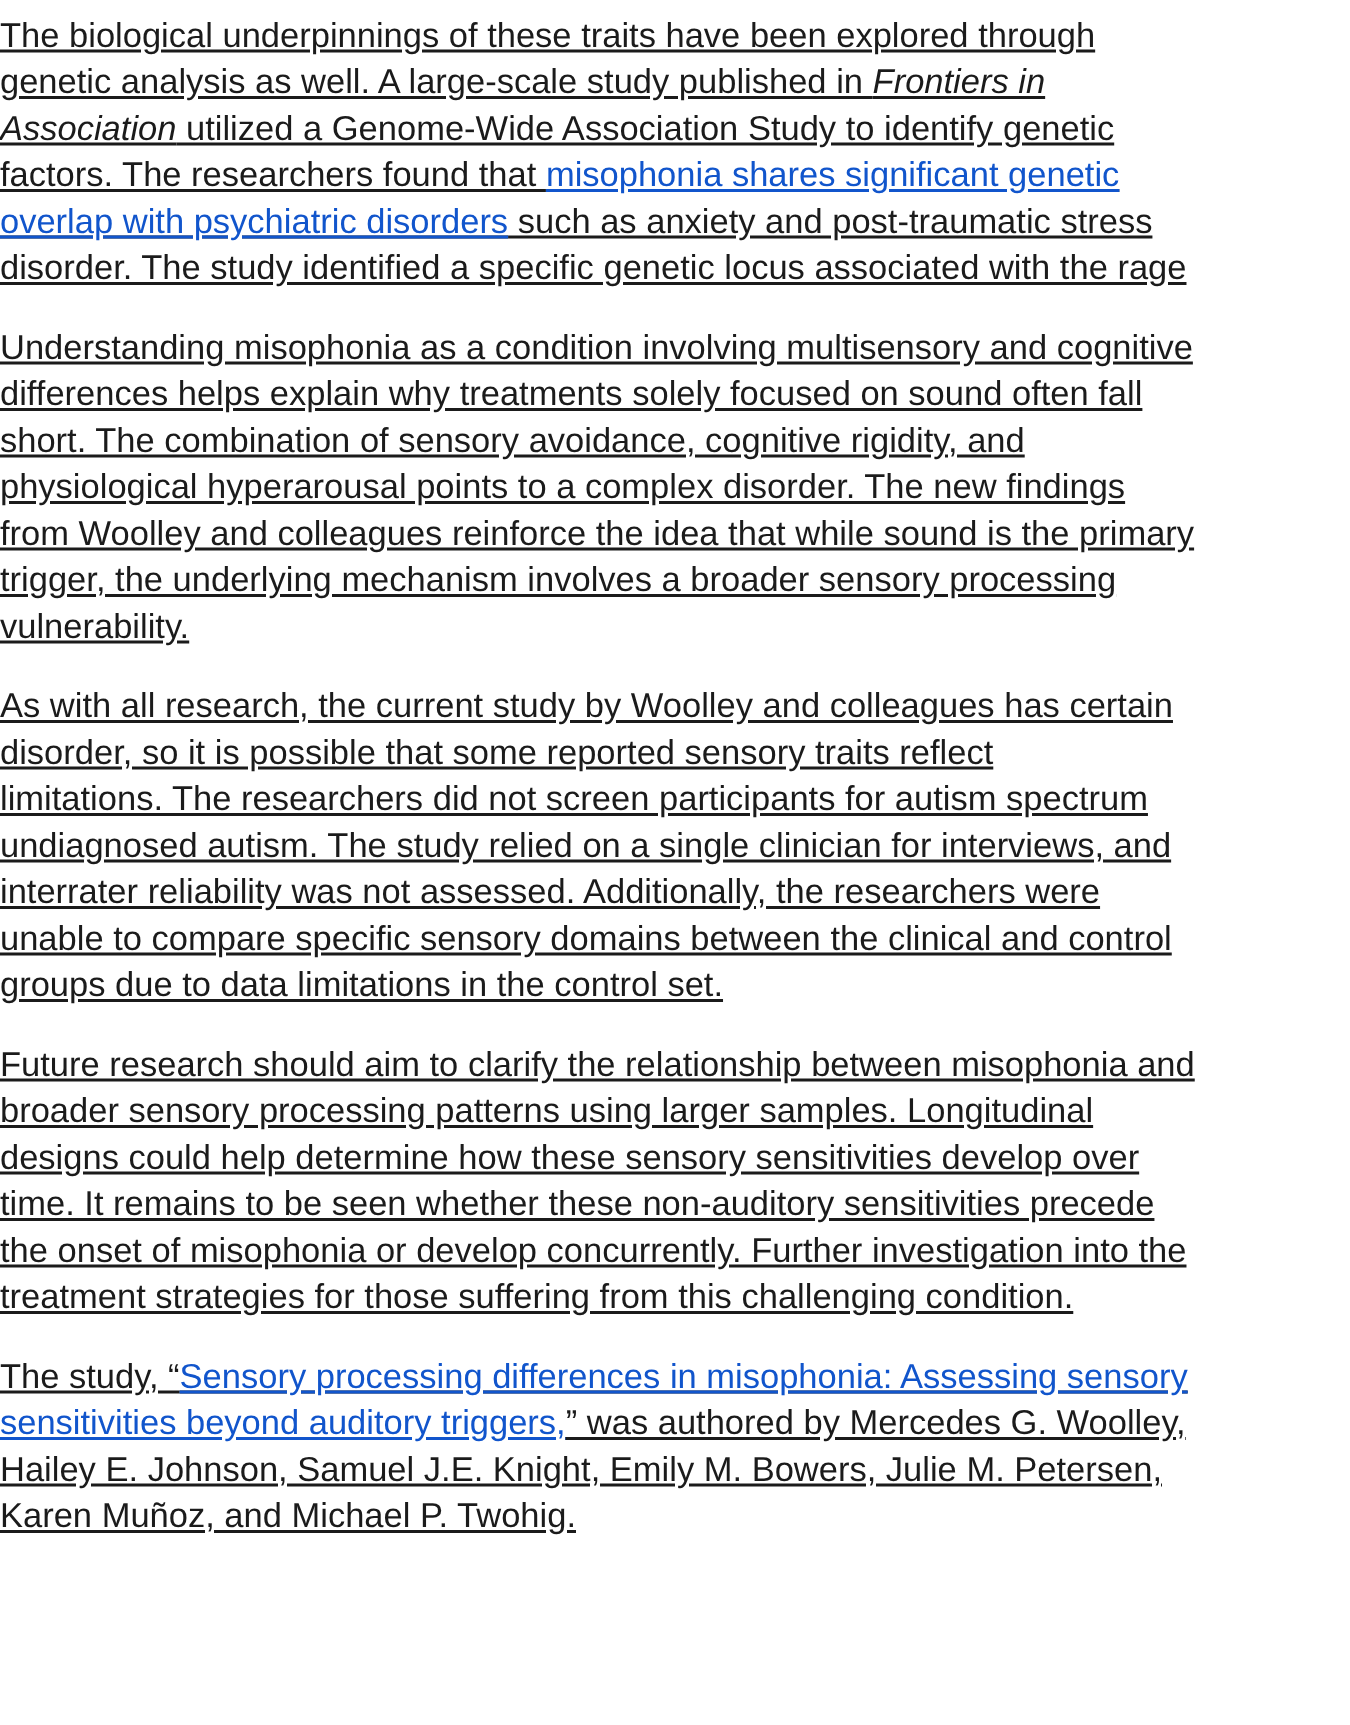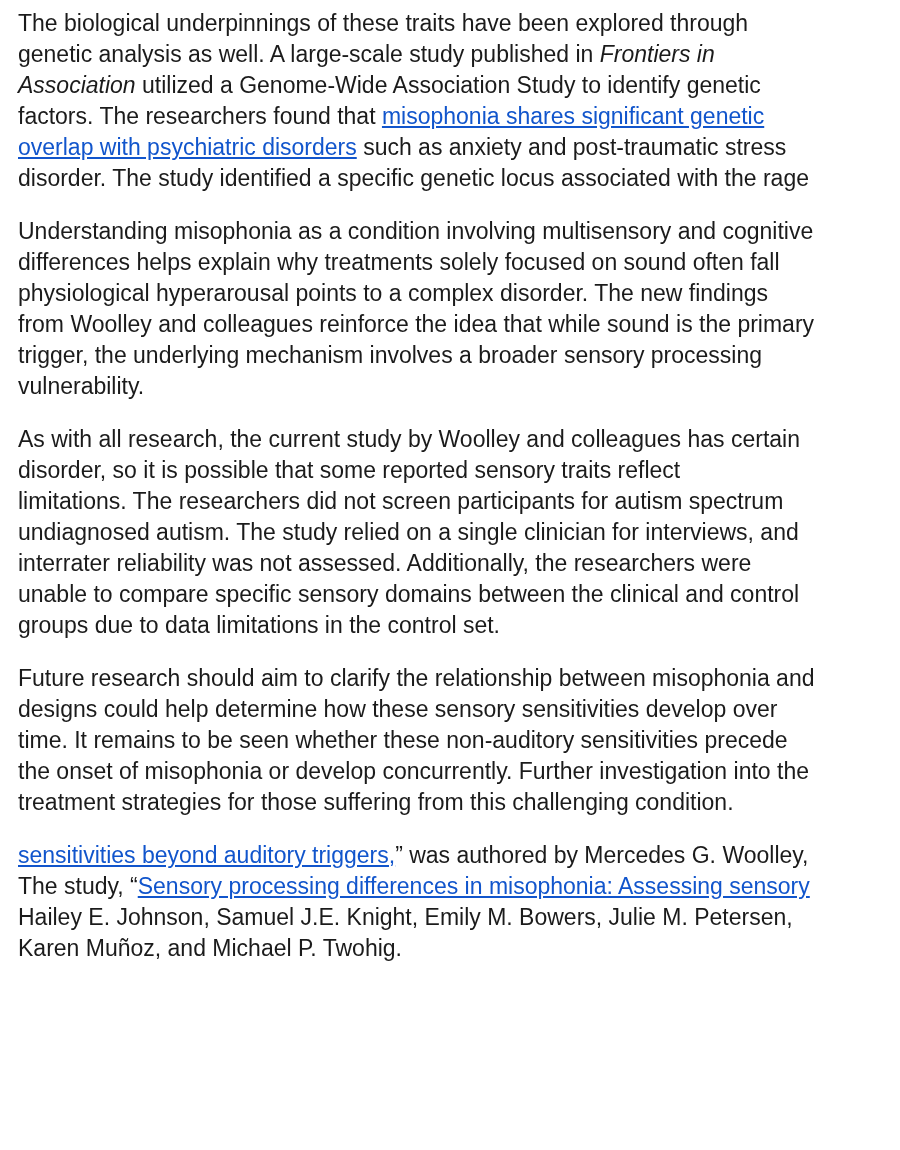--- a/index.html
+++ b/index.html
@@ -10,21 +10,22 @@
     width: 900px;
     height: 1150px;
     background: #ffffff;
     font-family: "Liberation Sans", "DejaVu Sans", sans-serif;
     font-size: 23px;
     line-height: 31px;
     color: #1b1b1b;
     overflow: hidden;
   }
   .article {
-    padding: 8px 20px 0 18px;
+    padding: 8px 20px 0 0;
+    text-decoration: underline;
   }
   p.para {
     margin: 0 0 22px 0;
     padding: 0;
   }
   .line {
     display: block;
     white-space: pre;
   }
   .it {
@@ -45,40 +46,42 @@
       <span class="line"><span>The biological underpinnings of these traits have been explored through</span></span>
       <span class="line"><span>genetic analysis as well. A large-scale study published in </span><span class="it">Frontiers in</span></span>
       <span class="line"><span class="it">Association</span><span> utilized a Genome-Wide Association Study to identify genetic</span></span>
       <span class="line"><span>factors. The researchers found that </span><a class="link">misophonia shares significant genetic</a></span>
       <span class="line"><a class="link">overlap with psychiatric disorders</a><span> such as anxiety and post-traumatic stress</span></span>
       <span class="line"><span>disorder. The study identified a specific genetic locus associated with the rage</span></span>
     </p>
     <p class="para">
       <span class="line"><span>Understanding misophonia as a condition involving multisensory and cognitive</span></span>
       <span class="line"><span>differences helps explain why treatments solely focused on sound often fall</span></span>
+      <span class="line"><span>short. The combination of sensory avoidance, cognitive rigidity, and</span></span>
       <span class="line"><span>physiological hyperarousal points to a complex disorder. The new findings</span></span>
       <span class="line"><span>from Woolley and colleagues reinforce the idea that while sound is the primary</span></span>
       <span class="line"><span>trigger, the underlying mechanism involves a broader sensory processing</span></span>
       <span class="line"><span>vulnerability.</span></span>
     </p>
     <p class="para">
       <span class="line"><span>As with all research, the current study by Woolley and colleagues has certain</span></span>
       <span class="line"><span>disorder, so it is possible that some reported sensory traits reflect</span></span>
       <span class="line"><span>limitations. The researchers did not screen participants for autism spectrum</span></span>
       <span class="line"><span>undiagnosed autism. The study relied on a single clinician for interviews, and</span></span>
       <span class="line"><span>interrater reliability was not assessed. Additionally, the researchers were</span></span>
       <span class="line"><span>unable to compare specific sensory domains between the clinical and control</span></span>
       <span class="line"><span>groups due to data limitations in the control set.</span></span>
     </p>
     <p class="para">
       <span class="line"><span>Future research should aim to clarify the relationship between misophonia and</span></span>
+      <span class="line"><span>broader sensory processing patterns using larger samples. Longitudinal</span></span>
       <span class="line"><span>designs could help determine how these sensory sensitivities develop over</span></span>
       <span class="line"><span>time. It remains to be seen whether these non-auditory sensitivities precede</span></span>
       <span class="line"><span>the onset of misophonia or develop concurrently. Further investigation into the</span></span>
       <span class="line"><span>treatment strategies for those suffering from this challenging condition.</span></span>
     </p>
     <p class="para">
+      <span class="line"><span>The study, “</span><a class="link">Sensory processing differences in misophonia: Assessing sensory</a></span>
       <span class="line"><a class="link">sensitivities beyond auditory triggers,</a><span>” was authored by Mercedes G. Woolley,</span></span>
-      <span class="line"><span>The study, “</span><a class="link">Sensory processing differences in misophonia: Assessing sensory</a></span>
       <span class="line"><span>Hailey E. Johnson, Samuel J.E. Knight, Emily M. Bowers, Julie M. Petersen,</span></span>
       <span class="line"><span>Karen Muñoz, and Michael P. Twohig.</span></span>
     </p>
   </main>
 
 </body></html>

